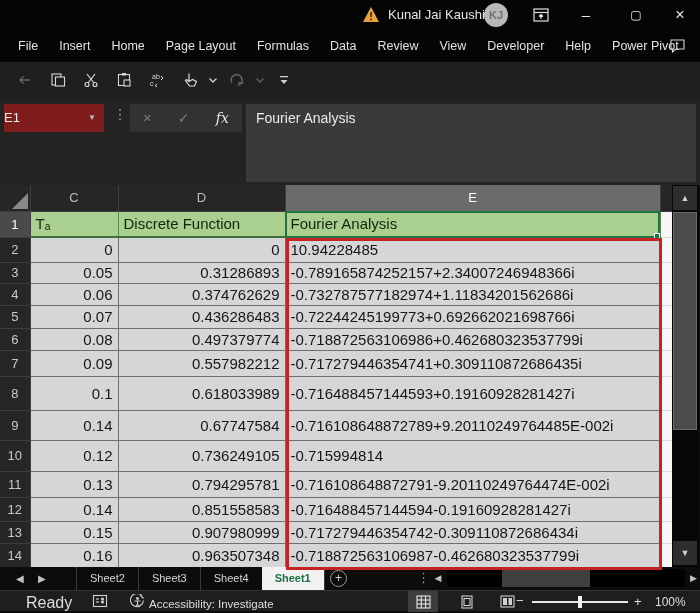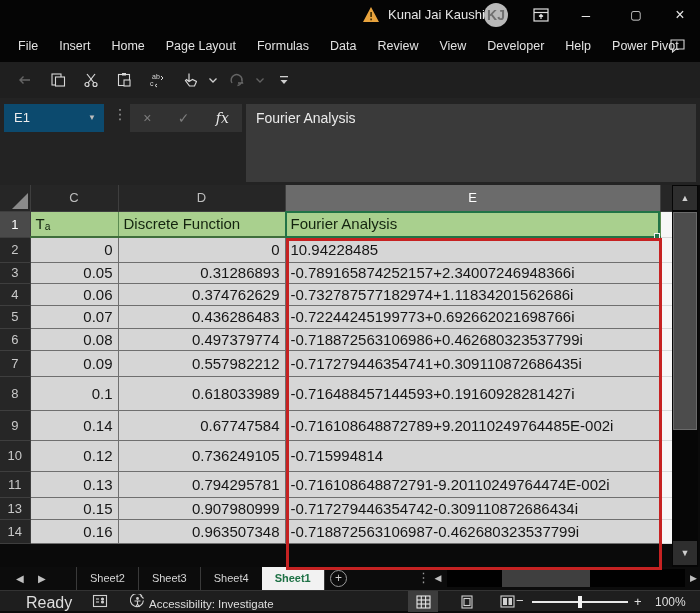--- a/index.html
+++ b/index.html
@@ -5,42 +5,42 @@
   * { margin:0; padding:0; box-sizing:border-box; }
   html,body { background:#000; }
   body { font-family:"Liberation Sans", sans-serif; }
   #app { position:relative; width:700px; height:613px; background:#0a0a0a; overflow:hidden; }
 
   
   .titlebar { position:absolute; left:0; top:0; width:700px; height:30px; background:#050505; color:#e6e6e6; }
   .title-text { position:absolute; left:110px; top:7px; font-size:13px; letter-spacing:.3px;margin-top:21px; }
   .warn-icon { position:absolute; left:362px; top:6px; }
   .user-name { position:absolute; left:388px; top:7px; font-size:13px; }
-  .avatar { position:absolute; left:484px; top:3px; width:24px; height:24px; border-radius:50%; background:#b9b9b9; color:#6f6f6f; font-size:14px; text-align:center; line-height:24px; font-weight:bold; }
+  .avatar { position:absolute; left:484px; top:3px; width:24px; height:24px; border-radius:50%; background:#b9b9b9; color:#6f6f6f; font-size:11px; text-align:center; line-height:24px; font-weight:bold; }
   .ribbon-display { position:absolute; left:532px; top:6px; }
   .win-btn { position:absolute; top:0; width:40px; height:30px; text-align:center; line-height:30px; color:#e6e6e6; font-size:15px; }
   .btn-min { left:566px; }
   .btn-max { left:616px; font-size:12px; }
   .btn-close { left:660px; font-size:16px; }
 
   
   .menubar { position:absolute; left:0; top:30px; width:700px; height:32px; background:#050505; display:flex; align-items:center; padding-left:18px; }
   .menu-item { color:#e2e2e2; font-size:12.5px; margin-right:21px; white-space:nowrap; }
   .tellme-wrap { display:flex; align-items:center; }
   .comment-icon { position:absolute; right:14px; top:38px; }
 
   
   .qat { position:absolute; left:0; top:62px; width:700px; height:36px; background:#1f1f1f; display:flex; align-items:center; padding-left:12px; }
   .qat-ic { display:inline-flex; align-items:center; justify-content:center; width:26px; height:26px; margin-right:7px; }
   .dim { opacity:.38; }
   .qat-chev { width:14px; margin-left:-4px; margin-right:4px; }
 
   
   .fbar-zone { position:absolute; left:0; top:98px; width:700px; height:87px; background:#232323; }
-  .name-box { position:absolute; left:4px; top:6px; width:100px; height:28px; background:#0c4a6e; color:#ececec; font-size:13px; line-height:28px; padding-left:10px; }
+  .name-box { position:absolute; left:4px; top:6px; width:100px; height:28px; background:#7f1d1d; color:#ececec; font-size:13px; line-height:28px; }
   .name-box .nb-arrow { position:absolute; right:8px; top:0; color:#bdbdbd; font-size:8px; }
   .nb-dots { position:absolute; left:113px; top:8px; color:#9a9a9a; font-size:14px; }
   .fx-group { position:absolute; left:130px; top:6px; width:112px; height:28px; background:#323232; display:flex; align-items:center; justify-content:space-around; }
   .fx-x { color:#7d7d7d; font-size:14px; }
   .fx-check { color:#7d7d7d; font-size:14px; }
   .fx-fx { color:#e8e8e8; font-size:14px; font-style:italic; font-family:"DejaVu Serif", serif; }
   .formula-input { position:absolute; left:246px; top:6px; width:450px; height:78px; background:#3a3a3a; color:#eaeaea; font-size:14px; padding:6px 0 0 10px; }
 
   
   .grid-wrap { position:absolute; left:0; top:185px; }
@@ -322,20 +322,27 @@
             <td class="cell-e">-0.715994814</td>
             <td class="cell-f"></td>
           </tr>
           <tr style="height: 26px;">
             <td class="rh">11</td>
             <td class="cell-c">0.13</td>
             <td class="cell-d">0.794295781</td>
             <td class="cell-e">-0.716108648872791-9.20110249764474E-002i</td>
             <td class="cell-f"></td>
           </tr>
+          <tr style="height: 24px;">
+            <td class="rh">12</td>
+            <td class="cell-c">0.14</td>
+            <td class="cell-d">0.851558583</td>
+            <td class="cell-e">-0.716488457144594-0.19160928281427i</td>
+            <td class="cell-f"></td>
+          </tr>
           <tr style="height: 22px;">
             <td class="rh">13</td>
             <td class="cell-c">0.15</td>
             <td class="cell-d">0.907980999</td>
             <td class="cell-e">-0.717279446354742-0.309110872686434i</td>
             <td class="cell-f"></td>
           </tr>
           <tr style="height: 24px;">
             <td class="rh">14</td>
             <td class="cell-c">0.16</td>

